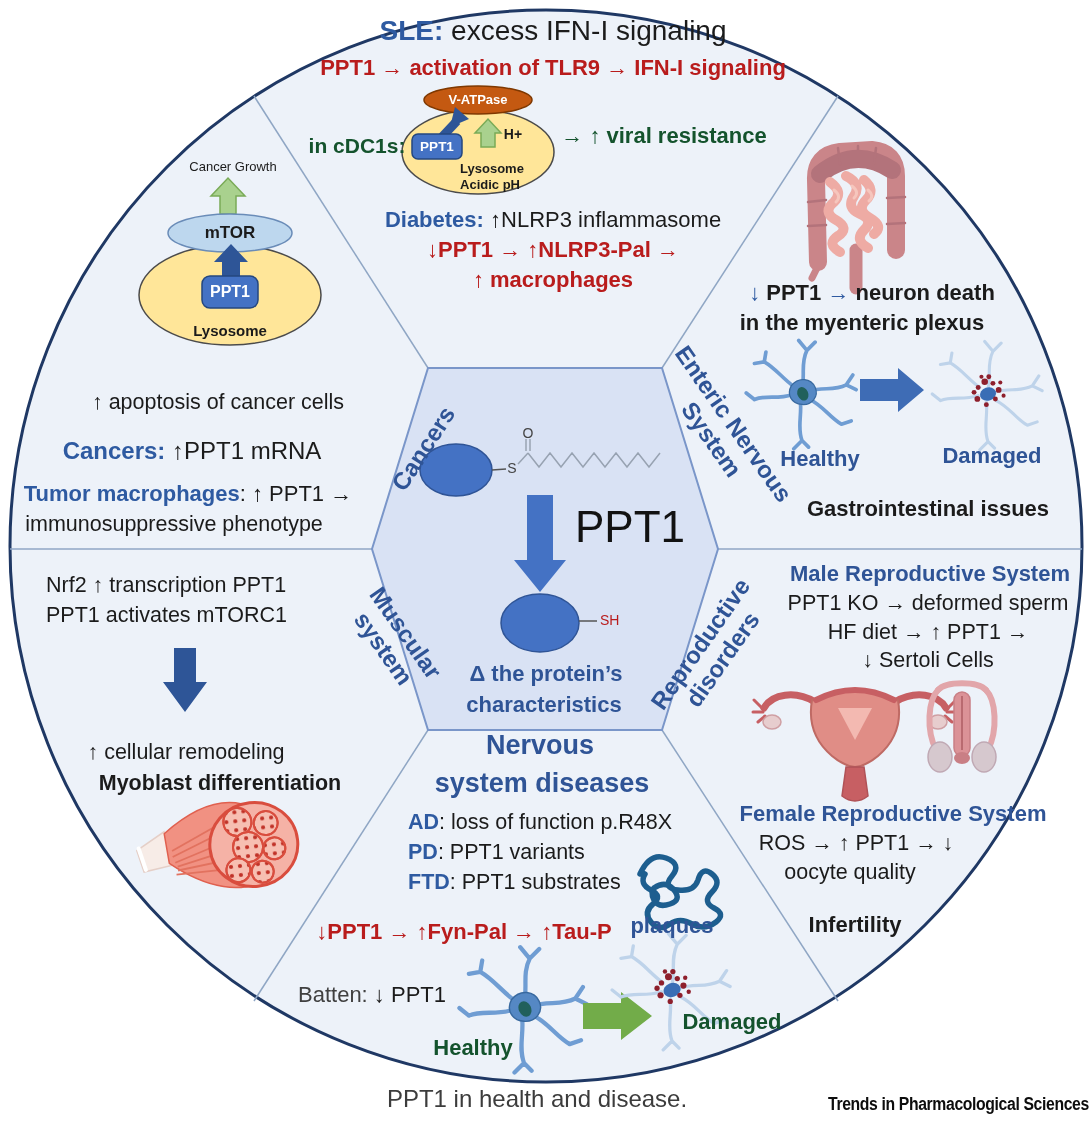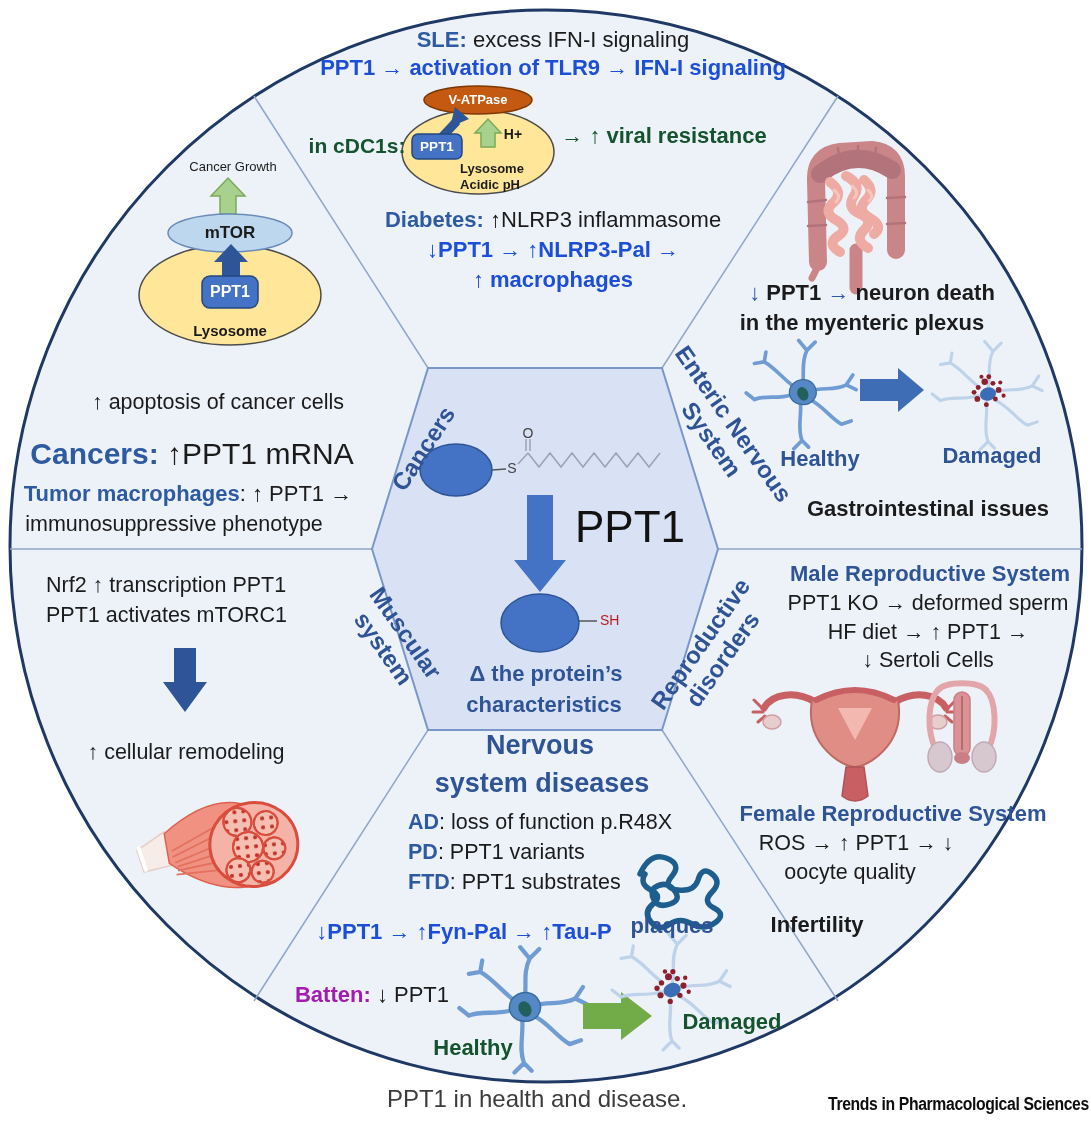--- a/index.html
+++ b/index.html
@@ -3,29 +3,29 @@
 <meta charset="utf-8">
 <style>
   html,body{margin:0;padding:0;background:#fff;}
   #stage{position:relative;width:1091px;height:1137px;background:#fff;overflow:hidden;
          font-family:"Liberation Sans","DejaVu Sans",sans-serif;}
   #art{position:absolute;left:0;top:0;}
   .t{position:absolute;white-space:nowrap;font-size:21.5px;color:#1b1b1b;line-height:1.05;}
   .cx{transform:translateX(-50%);}
   .cc{transform:translate(-50%,-50%);}
   .bold{font-weight:700;}
-  .blue{color:#1d4ed8;}
+  .blue{color:#b91c1c;}
   .hblue{color:#2f5496;}
   .green{color:#14532d;}
   .grey{color:#3c3c3c;}
   .white{color:#fff;}
   span.b{color:#2e5aa1;font-weight:700;}
   span.k{color:#1b1b1b;}
   span.kb{color:#1b1b1b;font-weight:700;}
-  span.g{color:#a21caf;font-weight:700;}
+  span.g{color:#404040;font-weight:400;}
   .wedge{position:absolute;font-weight:700;color:#2f5496;font-size:24px;text-align:center;
          line-height:1.12;white-space:nowrap;}
   .journal{position:absolute;right:2px;top:1094px;font-weight:700;font-size:17.5px;color:#0d0d0d;
            letter-spacing:-0.4px;transform:scaleX(0.9);transform-origin:100% 50%;}
 </style>
 </head>
 <body>
 
 <div id="stage">
 
@@ -194,39 +194,39 @@
             <circle cx="274" cy="854" r="11" fill="url(#fdots)"></circle>
         <circle cx="236" cy="872" r="12" fill="#f7bfb2"></circle>
             <circle cx="236" cy="872" r="12" fill="url(#fdots)"></circle>
         <circle cx="260" cy="876" r="11" fill="#f7bfb2"></circle>
             <circle cx="260" cy="876" r="11" fill="url(#fdots)"></circle>
       </g>
     </g>
   </g>
 </svg>
 
-<div class="t cx" style="left:553px;top:28px;font-size:22px"><span class="b">SLE:</span><span class="k"> excess IFN-I signaling</span></div>
+<div class="t cx" style="left:553px;top:16px;font-size:28px"><span class="b">SLE:</span><span class="k"> excess IFN-I signaling</span></div>
 <div class="t cx blue bold" style="left:553px;top:56px;font-size:22px">PPT1 → activation of TLR9 → IFN-I signaling</div>
 <div class="t cc green bold" style="left:357px;top:146px;font-size:21px">in cDC1s:</div>
 <div class="t cc white bold" style="left:478px;top:100px;font-size:13px">V-ATPase</div>
 <div class="t cc white bold" style="left:437px;top:147px;font-size:13.5px">PPT1</div>
 <div class="t cc bold" style="left:513px;top:134px;font-size:14px">H+</div>
 <div class="t cc bold" style="left:492px;top:169px;font-size:13px">Lysosome</div>
 <div class="t cc bold" style="left:490px;top:185px;font-size:13px">Acidic pH</div>
 <div class="t cc green bold" style="left:664px;top:136px;font-size:22px">→ ↑ viral resistance</div>
 <div class="t cx" style="left:553px;top:208px;font-size:22px"><span class="b">Diabetes:</span><span class="k"> ↑NLRP3 inflammasome</span></div>
 <div class="t cx blue bold" style="left:553px;top:238px;font-size:22px">↓PPT1 → ↑NLRP3-Pal →</div>
 <div class="t cx blue bold" style="left:553px;top:268px;font-size:22px">↑ macrophages</div>
 
 <div class="t cx" style="left:233px;top:160px;font-size:13px">Cancer Growth</div>
 <div class="t cc bold" style="left:230px;top:233px;font-size:17px">mTOR</div>
 <div class="t cc white bold" style="left:230px;top:292px;font-size:16px">PPT1</div>
 <div class="t cc bold" style="left:230px;top:331px;font-size:15px">Lysosome</div>
 <div class="t cx" style="left:218px;top:391px">↑ apoptosis of cancer cells</div>
-<div class="t cx" style="left:192px;top:438px;font-size:30px"><span class="b">Cancers:</span><span class="k"> ↑PPT1 mRNA</span></div>
+<div class="t cx" style="left:192px;top:438px;font-size:24px"><span class="b">Cancers:</span><span class="k"> ↑PPT1 mRNA</span></div>
 <div class="t cx" style="left:188px;top:482px;font-size:22px"><span class="b">Tumor macrophages</span><span class="k">: ↑ PPT1 →</span></div>
 <div class="t cx" style="left:174px;top:513px">immunosuppressive phenotype</div>
 <div class="wedge" style="left:424px;top:449px;transform:translate(-50%,-50%) rotate(-57deg)">Cancers</div>
 
 <div class="wedge" style="left:722px;top:432px;transform:translate(-50%,-50%) rotate(55deg)">
   <div>Enteric Nervous</div>
   <div>System</div>
 </div>
 <div class="t cx bold" style="left:872px;top:281px;font-size:22px"><span class="b">↓</span><span class="kb"> PPT1 </span><span class="b">→</span><span class="kb"> neuron death</span></div>
 <div class="t cx bold" style="left:862px;top:311px;font-size:22px">in the myenteric plexus</div>
@@ -238,40 +238,41 @@
   <div>Reproductive</div>
   <div>disorders</div>
 </div>
 <div class="t cx hblue bold" style="left:930px;top:562px;font-size:22px">Male Reproductive System</div>
 <div class="t cx" style="left:928px;top:592px">PPT1 KO → deformed sperm</div>
 <div class="t cx" style="left:928px;top:621px">HF diet → ↑ PPT1 →</div>
 <div class="t cx" style="left:928px;top:649px">↓ Sertoli Cells</div>
 <div class="t cx hblue bold" style="left:893px;top:802px;font-size:22px">Female Reproductive System</div>
 <div class="t cx" style="left:856px;top:832px">ROS → ↑ PPT1 → ↓</div>
 <div class="t cx" style="left:850px;top:861px">oocyte quality</div>
-<div class="t cx bold" style="left:817px;top:913px;font-size:22px">Infertility</div>
+<div class="t cx bold" style="left:855px;top:913px;font-size:22px">Infertility</div>
 
 <div class="t cx hblue bold" style="left:540px;top:731px;font-size:27px">Nervous</div>
 <div class="t cx hblue bold" style="left:542px;top:769px;font-size:27px">system diseases</div>
 <div class="t" style="left:408px;top:811px"><span class="b">AD</span><span class="k">: loss of function p.R48X</span></div>
 <div class="t" style="left:408px;top:841px"><span class="b">PD</span><span class="k">: PPT1 variants</span></div>
 <div class="t" style="left:408px;top:871px"><span class="b">FTD</span><span class="k">: PPT1 substrates</span></div>
 <div class="t cx hblue bold" style="left:672px;top:914px;font-size:22px">plaques</div>
 <div class="t cx blue bold" style="left:464px;top:920px;font-size:22px">↓PPT1 → ↑Fyn-Pal → ↑Tau-P</div>
 <div class="t cx" style="left:372px;top:983px;font-size:22px"><span class="g">Batten:</span><span class="k"> ↓ PPT1</span></div>
 <div class="t cx green bold" style="left:473px;top:1036px;font-size:22px">Healthy</div>
 <div class="t cx green bold" style="left:732px;top:1010px;font-size:22px">Damaged</div>
 
 <div class="wedge" style="left:394px;top:641px;transform:translate(-50%,-50%) rotate(55deg)">
   <div>Muscular</div>
   <div>system</div>
 </div>
 <div class="t" style="left:46px;top:574px">Nrf2 ↑ transcription PPT1</div>
 <div class="t" style="left:46px;top:604px">PPT1 activates mTORC1</div>
 <div class="t cx" style="left:186px;top:741px">↑ cellular remodeling</div>
+<div class="t cx bold" style="left:220px;top:772px">Myoblast differentiation</div>
 
 <div class="t" style="left:575px;top:504px;font-size:44px;color:#121212">PPT1</div>
 <div class="t cc" style="left:528px;top:433px;font-size:14px;color:#444">O</div>
 <div class="t cc" style="left:512px;top:468px;font-size:14px;color:#444">S</div>
 <div class="t" style="left:600px;top:613px;font-size:14px;color:#b91c1c">SH</div>
 <div class="t cx hblue bold" style="left:546px;top:662px;font-size:22px">Δ the protein’s</div>
 <div class="t cx hblue bold" style="left:544px;top:693px;font-size:22px">characteristics</div>
 
 <div class="t cx grey" style="left:537px;top:1086px;font-size:24px">PPT1 in health and disease.</div>
 <div class="journal">Trends in Pharmacological Sciences</div>

